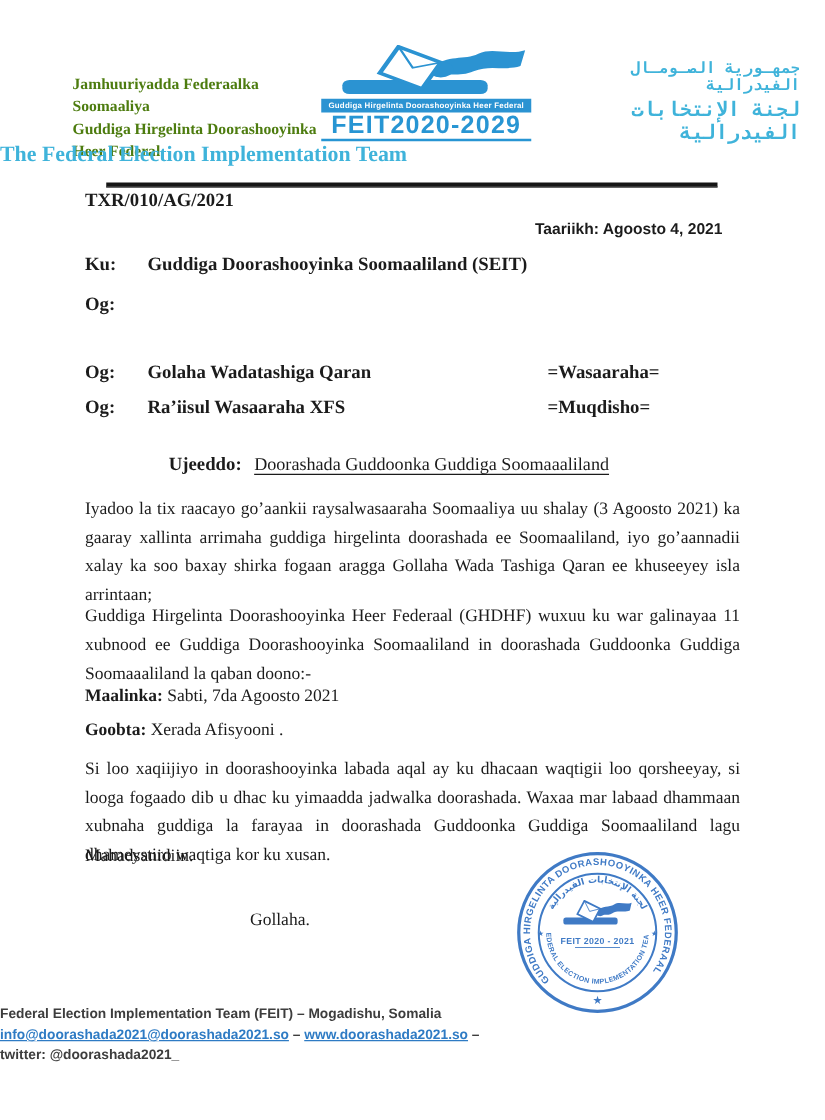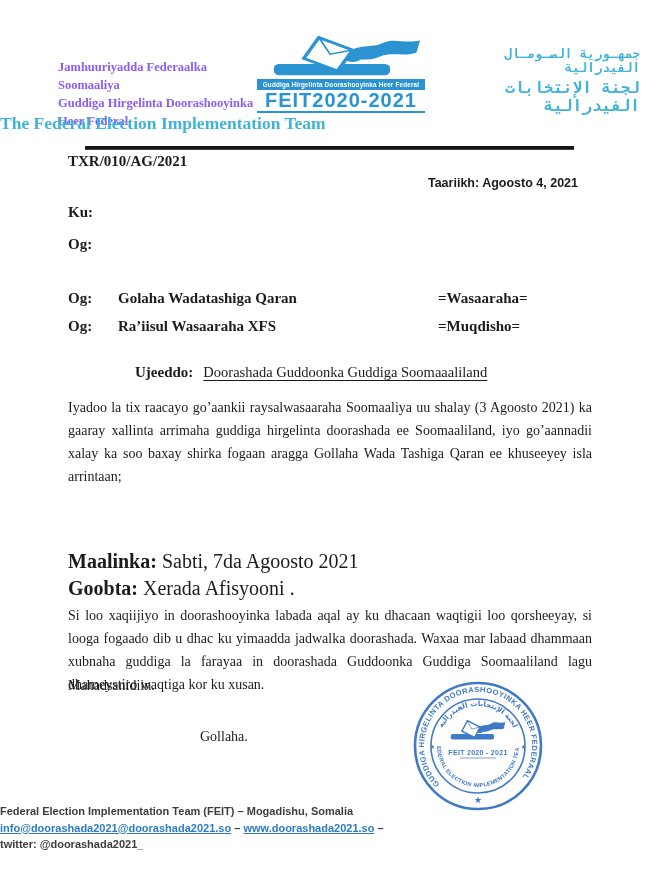--- a/index.html
+++ b/index.html
@@ -3,21 +3,21 @@
 <meta charset="utf-8">
 <style>
   html,body{margin:0;padding:0;background:#ffffff;}
   .page{
     position:relative;width:660px;height:896px;background:#ffffff;overflow:hidden;
     font-family:"Liberation Serif","DejaVu Serif",serif;color:#1b1b1b;
   }
   
   .hdr-left{
     position:absolute;left:58px;top:58px;width:210px;
-    color:#8b5cf6;font-size:12.5px;font-weight:600;line-height:1.45;
+    color:#4d7c0f;font-size:12.5px;font-weight:600;line-height:1.45;
     font-family:"Liberation Serif","DejaVu Serif",serif;
   }
   .logo-icon{position:absolute;left:272px;top:36px;color:#2b93d2;}
   .logo-band{
     position:absolute;left:257px;top:79px;width:168px;height:11px;
     background:#2b93d2;color:#ffffff;font-family:"Liberation Sans","DejaVu Sans",sans-serif;
     font-size:6.3px;font-weight:bold;text-align:center;line-height:11px;letter-spacing:.2px;
     white-space:nowrap;overflow:hidden;
   }
   .logo-feit{
@@ -57,21 +57,21 @@
   .row4{top:114px;}
   
   .subject{position:absolute;left:135px;top:364px;font-size:15px;}
   .subject .s-lbl{font-weight:bold;}
   .subject .s-txt{margin-left:10px;font-size:14.5px;text-decoration:underline;text-underline-offset:3px;}
   
   .para{position:absolute;left:68px;width:524px;margin:0;font-size:14px;line-height:23px;text-align:justify;}
   .p1{top:396px;}
   .p2{top:482px;}
   .p3{top:604px;}
-  .kv{position:absolute;left:68px;font-size:20px;}
+  .kv{position:absolute;left:68px;font-size:14px;}
   .kv .k{font-weight:bold;}
   .kv-day{top:550px;}
   .kv-venue{top:577px;}
   .thanks{position:absolute;left:68px;top:678px;font-size:14px;}
   .closing{position:absolute;left:200px;top:729px;font-size:14px;}
   
   .stamp{position:absolute;left:408px;top:676px;width:140px;height:140px;color:#2f6fc1;opacity:.92;}
   
   .footer{
     position:absolute;left:0;top:803px;width:100%;text-align:left;
@@ -98,36 +98,37 @@
 
   <div class="hdr-left">
     <div>Jamhuuriyadda Federaalka Soomaaliya</div>
     <div>Guddiga Hirgelinta Doorashooyinka Heer Federal</div>
   </div>
 
   <svg class="logo-icon" width="150" height="42" viewBox="0 0 160 60" preserveAspectRatio="none">
     <use href="#ballot-icon"></use>
   </svg>
   <div class="logo-band">Guddiga Hirgelinta Doorashooyinka Heer Federal</div>
-  <div class="logo-feit">FEIT2020-2021</div>
+  <div class="logo-feit">FEIT2020-2029</div>
 
   <div class="hdr-right">
     <div class="ar1">جمهـورية الصـومـال الفيدرالية</div>
     <div class="ar2">لجنة الإنتخابات الفيدرالية</div>
   </div>
 
   <div class="hdr-title">The Federal Election Implementation Team</div>
   <div class="divider"></div>
 
   <div class="ref">TXR/010/AG/2021</div>
   <div class="date">Taariikh: Agoosto 4, 2021</div>
 
   <div class="rows">
     <div class="row row1">
       <span class="lbl">Ku:</span>
+      <span class="txt">Guddiga Doorashooyinka Soomaaliland (SEIT)</span>
       <span class="note"></span>
     </div>
     <div class="row row2">
       <span class="lbl">Og:</span>
       <span class="note"></span>
     </div>
     <div class="row row3">
       <span class="lbl">Og:</span>
       <span class="txt">Golaha Wadatashiga Qaran</span>
       <span class="note">=Wasaaraha=</span>
@@ -137,20 +138,21 @@
       <span class="txt">Ra’iisul Wasaaraha XFS</span>
       <span class="note">=Muqdisho=</span>
     </div>
   </div>
 
   <div class="subject">
     <span class="s-lbl">Ujeeddo:</span><span class="s-txt">Doorashada Guddoonka Guddiga Soomaaaliland</span>
   </div>
 
   <p class="para p1">Iyadoo la tix raacayo go’aankii raysalwasaaraha Soomaaliya uu shalay (3 Agoosto 2021) ka gaaray xallinta arrimaha guddiga hirgelinta doorashada ee Soomaaliland, iyo go’aannadii xalay ka soo baxay shirka fogaan aragga Gollaha Wada Tashiga Qaran ee khuseeyey isla arrintaan;</p>
+  <p class="para p2">Guddiga Hirgelinta Doorashooyinka Heer Federaal (GHDHF) wuxuu ku war galinayaa 11 xubnood ee Guddiga Doorashooyinka Soomaaliland in doorashada Guddoonka Guddiga Soomaaaliland la qaban doono:-</p>
 
   <div class="kv kv-day">
     <span class="k">Maalinka:</span>
     <span>Sabti, 7da Agoosto 2021</span>
   </div>
   <div class="kv kv-venue">
     <span class="k">Goobta:</span>
     <span>Xerada Afisyooni .</span>
   </div>
 

